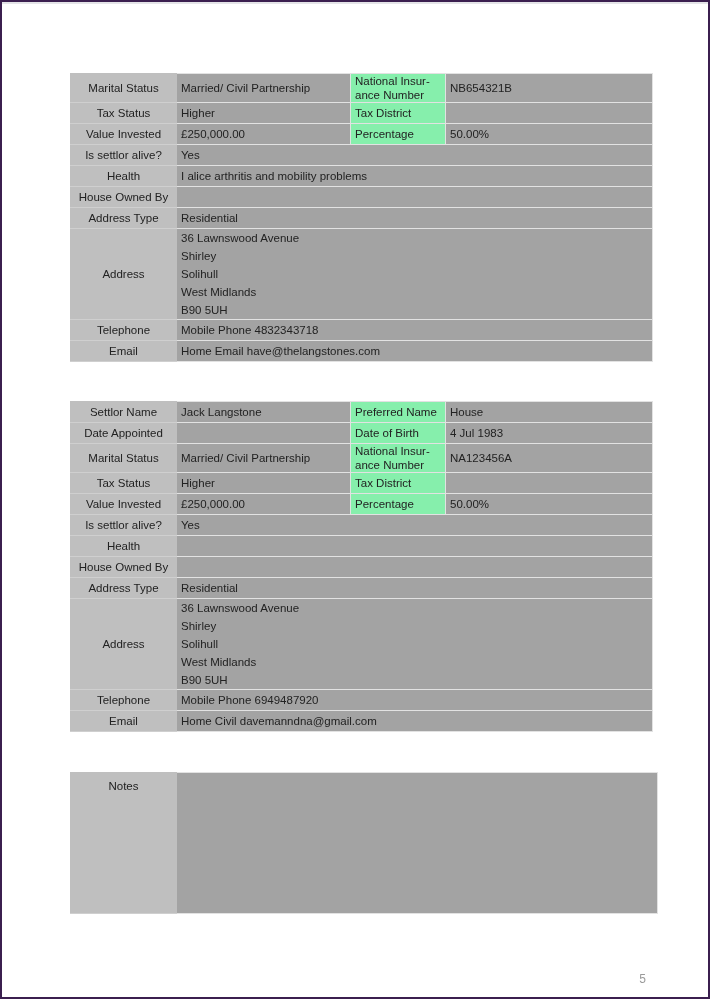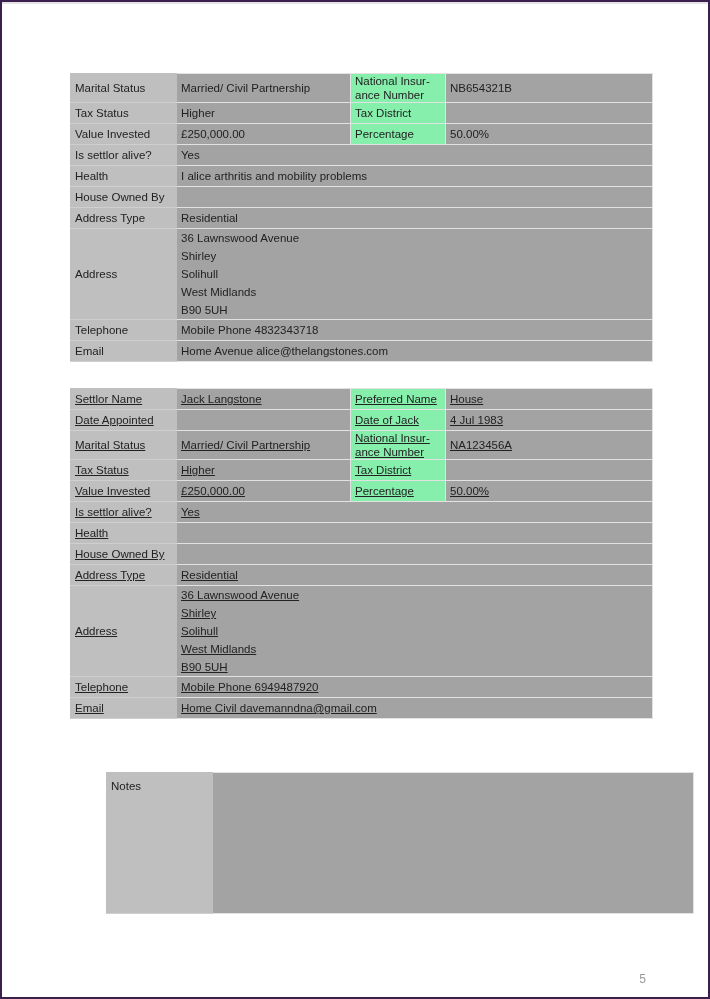--- a/index.html
+++ b/index.html
@@ -15,30 +15,30 @@
   }
   .page-topline { position:absolute; left:0; right:0; top:0; height:2px; background:#e4e4e8; }
   table.form {
     position: absolute; left: 68px; width: 582px;
     border-collapse: collapse; table-layout: fixed;
   }
   table.form td {
     border: 1px solid #e2e2e2; padding: 0 4px; vertical-align: middle;
     line-height: 14px; height: 20px; overflow: hidden; white-space: nowrap;
   }
-  table.form td.lbl { background: #bfbfbf; border-color: #bfbfbf; border-bottom: 1px solid #cfcfcf; color:#222; }
+  table.form td.lbl { background: #bfbfbf; border-color: #bfbfbf; border-bottom: 1px solid #cfcfcf; color:#222;text-align:center; }
   table.form td.lbl2 { background: #86efac; }
   table.form td.val { background: #a3a3a3; }
   td.wrap { white-space: normal !important; }
   .addr-line { display:block; line-height: 18px; }
   .row-tall td { height: 34px; }
   .row-addr td { height: 92px; }
   #t1 { top: 71px; }
-  #t2 { top: 386px; text-decoration: underline; }
-  #t3 { top: 770px; width: 588px; margin-left: 36px; }
+  #t2 { top: 399px; }
+  #t3 { top: 770px; width: 588px; }
   #t3 td { vertical-align: top; height: 134px; padding-top: 6px; }
   .pagenum { position:absolute; right: 62px; top: 970px; color:#9a9a9a; font-size: 12px; }
 </style>
 </head>
 <body>
 
 <div class="page">
   <div class="page-topline"></div>
 
   <table class="form" id="t1">
@@ -92,21 +92,21 @@
         <span class="addr-line">West Midlands</span>
         <span class="addr-line">B90 5UH</span>
       </td>
     </tr>
     <tr>
       <td class="lbl">Telephone</td>
       <td class="val" colspan="3">Mobile Phone 4832343718</td>
     </tr>
     <tr>
       <td class="lbl">Email</td>
-      <td class="val" colspan="3">Home Avenue alice@thelangstones.com</td>
+      <td class="val" colspan="3">Home Email have@thelangstones.com</td>
     </tr>
   </tbody>
     </table>
 
   <table class="form" id="t2">
     <colgroup>
         <col style="width:106px">
         <col style="width:174px">
         <col style="width:95px">
         <col style="width:207px">
@@ -114,21 +114,21 @@
     <tbody>
         <tr>
       <td class="lbl">Settlor Name</td>
       <td class="val">Jack Langstone</td>
       <td class="lbl2">Preferred Name</td>
       <td class="val">House</td>
     </tr>
     <tr>
       <td class="lbl">Date Appointed</td>
       <td class="val"></td>
-      <td class="lbl2">Date of Jack</td>
+      <td class="lbl2">Date of Birth</td>
       <td class="val">4 Jul 1983</td>
     </tr>
     <tr class="row-tall">
       <td class="lbl">Marital Status</td>
       <td class="val">Married/ Civil Partnership</td>
       <td class="lbl2 wrap">National Insur-<br>ance Number</td>
       <td class="val">NA123456A</td>
     </tr>
     <tr>
       <td class="lbl">Tax Status</td>

